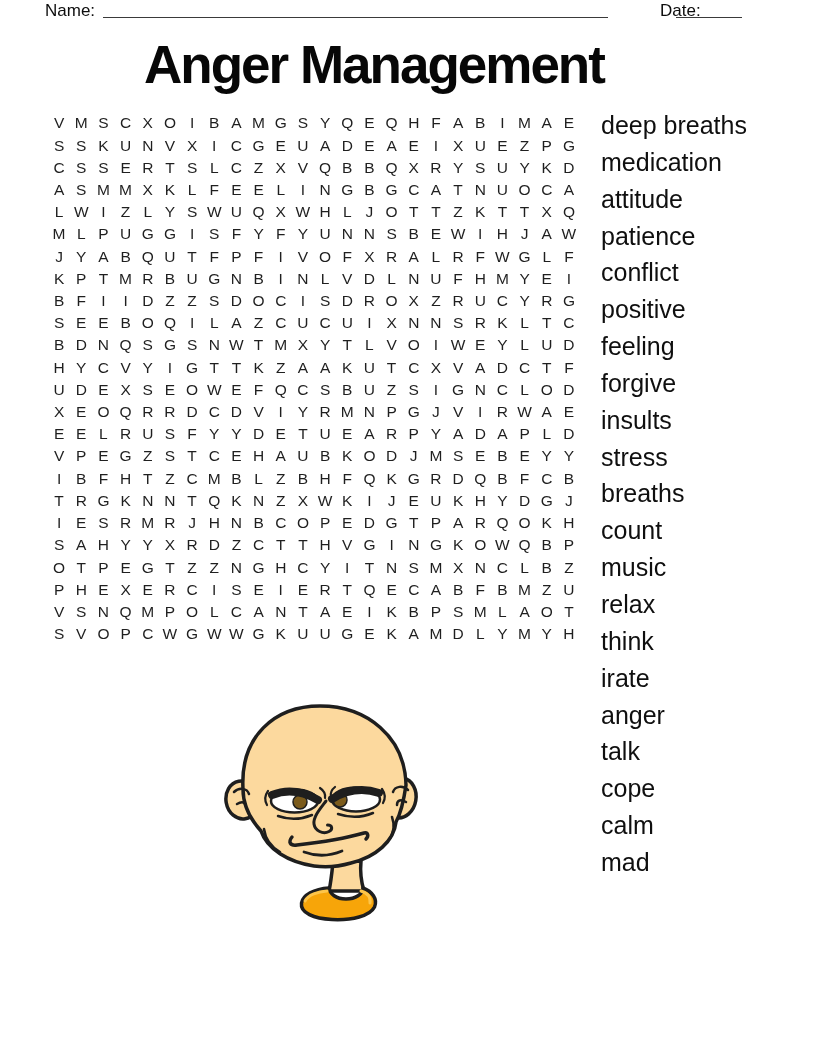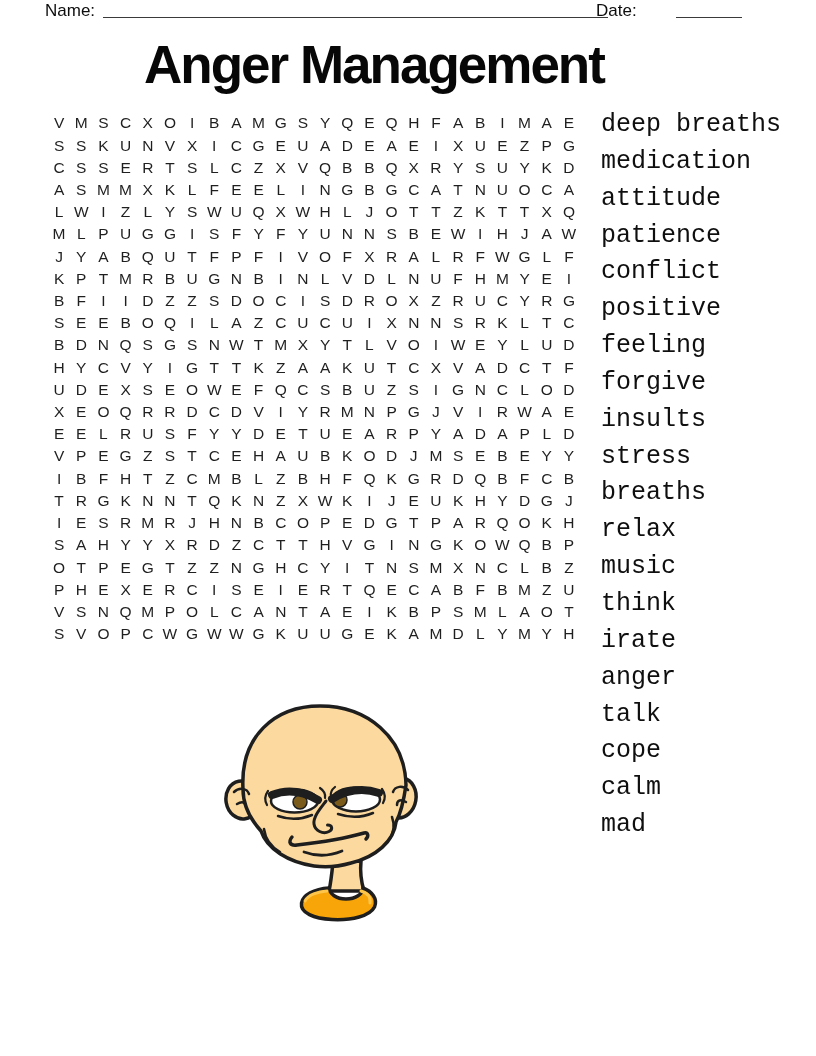--- a/index.html
+++ b/index.html
@@ -5,38 +5,38 @@
   html,body{margin:0;padding:0;background:#ffffff;}
   .page{
     position:relative;width:816px;height:1056px;background:#fff;overflow:hidden;
     font-family:"Liberation Sans",sans-serif;color:#111;padding-left:35px;
   }
   
   .hdr-label{position:absolute;font-size:17px;color:#0d0d0d;white-space:nowrap;}
   .blank-line{position:absolute;border-bottom:1.8px solid #3a3a3a;height:17px;}
   #name-label{left:45px;top:1px;}
   #name-line{left:103px;top:0;width:505px;}
-  #date-label{left:596px;top:1px;}
+  #date-label{left:660px;top:1px;}
   #date-line{left:676px;top:0;width:66px;}
   
   .title{
     position:absolute;left:0;top:38px;width:748px;text-align:center;
     font-size:53px;font-weight:bold;letter-spacing:-2px;line-height:1;color:#070707;
   }
   
   .grid{
     position:absolute;left:48px;top:112px;width:532px;height:533px;
     display:grid;grid-template-columns:repeat(24,1fr);grid-template-rows:repeat(24,1fr);
   }
   .cell{
     display:flex;align-items:center;justify-content:center;
     font-size:15.5px;color:#1f1f1f;line-height:1;
   }
   
-  .words{position:absolute;left:601px;top:107px;font-family:Liberation Mono, monospace;}
+  .words{position:absolute;left:601px;top:107px;}
   .word{
     font-size:25px;line-height:36.85px;color:#0f0f0f;white-space:nowrap;
   }
   
   .cartoon{position:absolute;left:222px;top:695px;}
 </style>
 </head>
 <body>
 
 <div class="page">
@@ -632,22 +632,23 @@
       <div class="word">medication</div>
       <div class="word">attitude</div>
       <div class="word">patience</div>
       <div class="word">conflict</div>
       <div class="word">positive</div>
       <div class="word">feeling</div>
       <div class="word">forgive</div>
       <div class="word">insults</div>
       <div class="word">stress</div>
       <div class="word">breaths</div>
+      <div class="word">count</div>
+      <div class="word">music</div>
       <div class="word">relax</div>
-      <div class="word">music</div>
       <div class="word">think</div>
       <div class="word">irate</div>
       <div class="word">anger</div>
       <div class="word">talk</div>
       <div class="word">cope</div>
       <div class="word">calm</div>
       <div class="word">mad</div>
     </div>
 
   <svg class="cartoon" width="200" height="235" viewBox="0 0 200 235" xmlns="http://www.w3.org/2000/svg">

